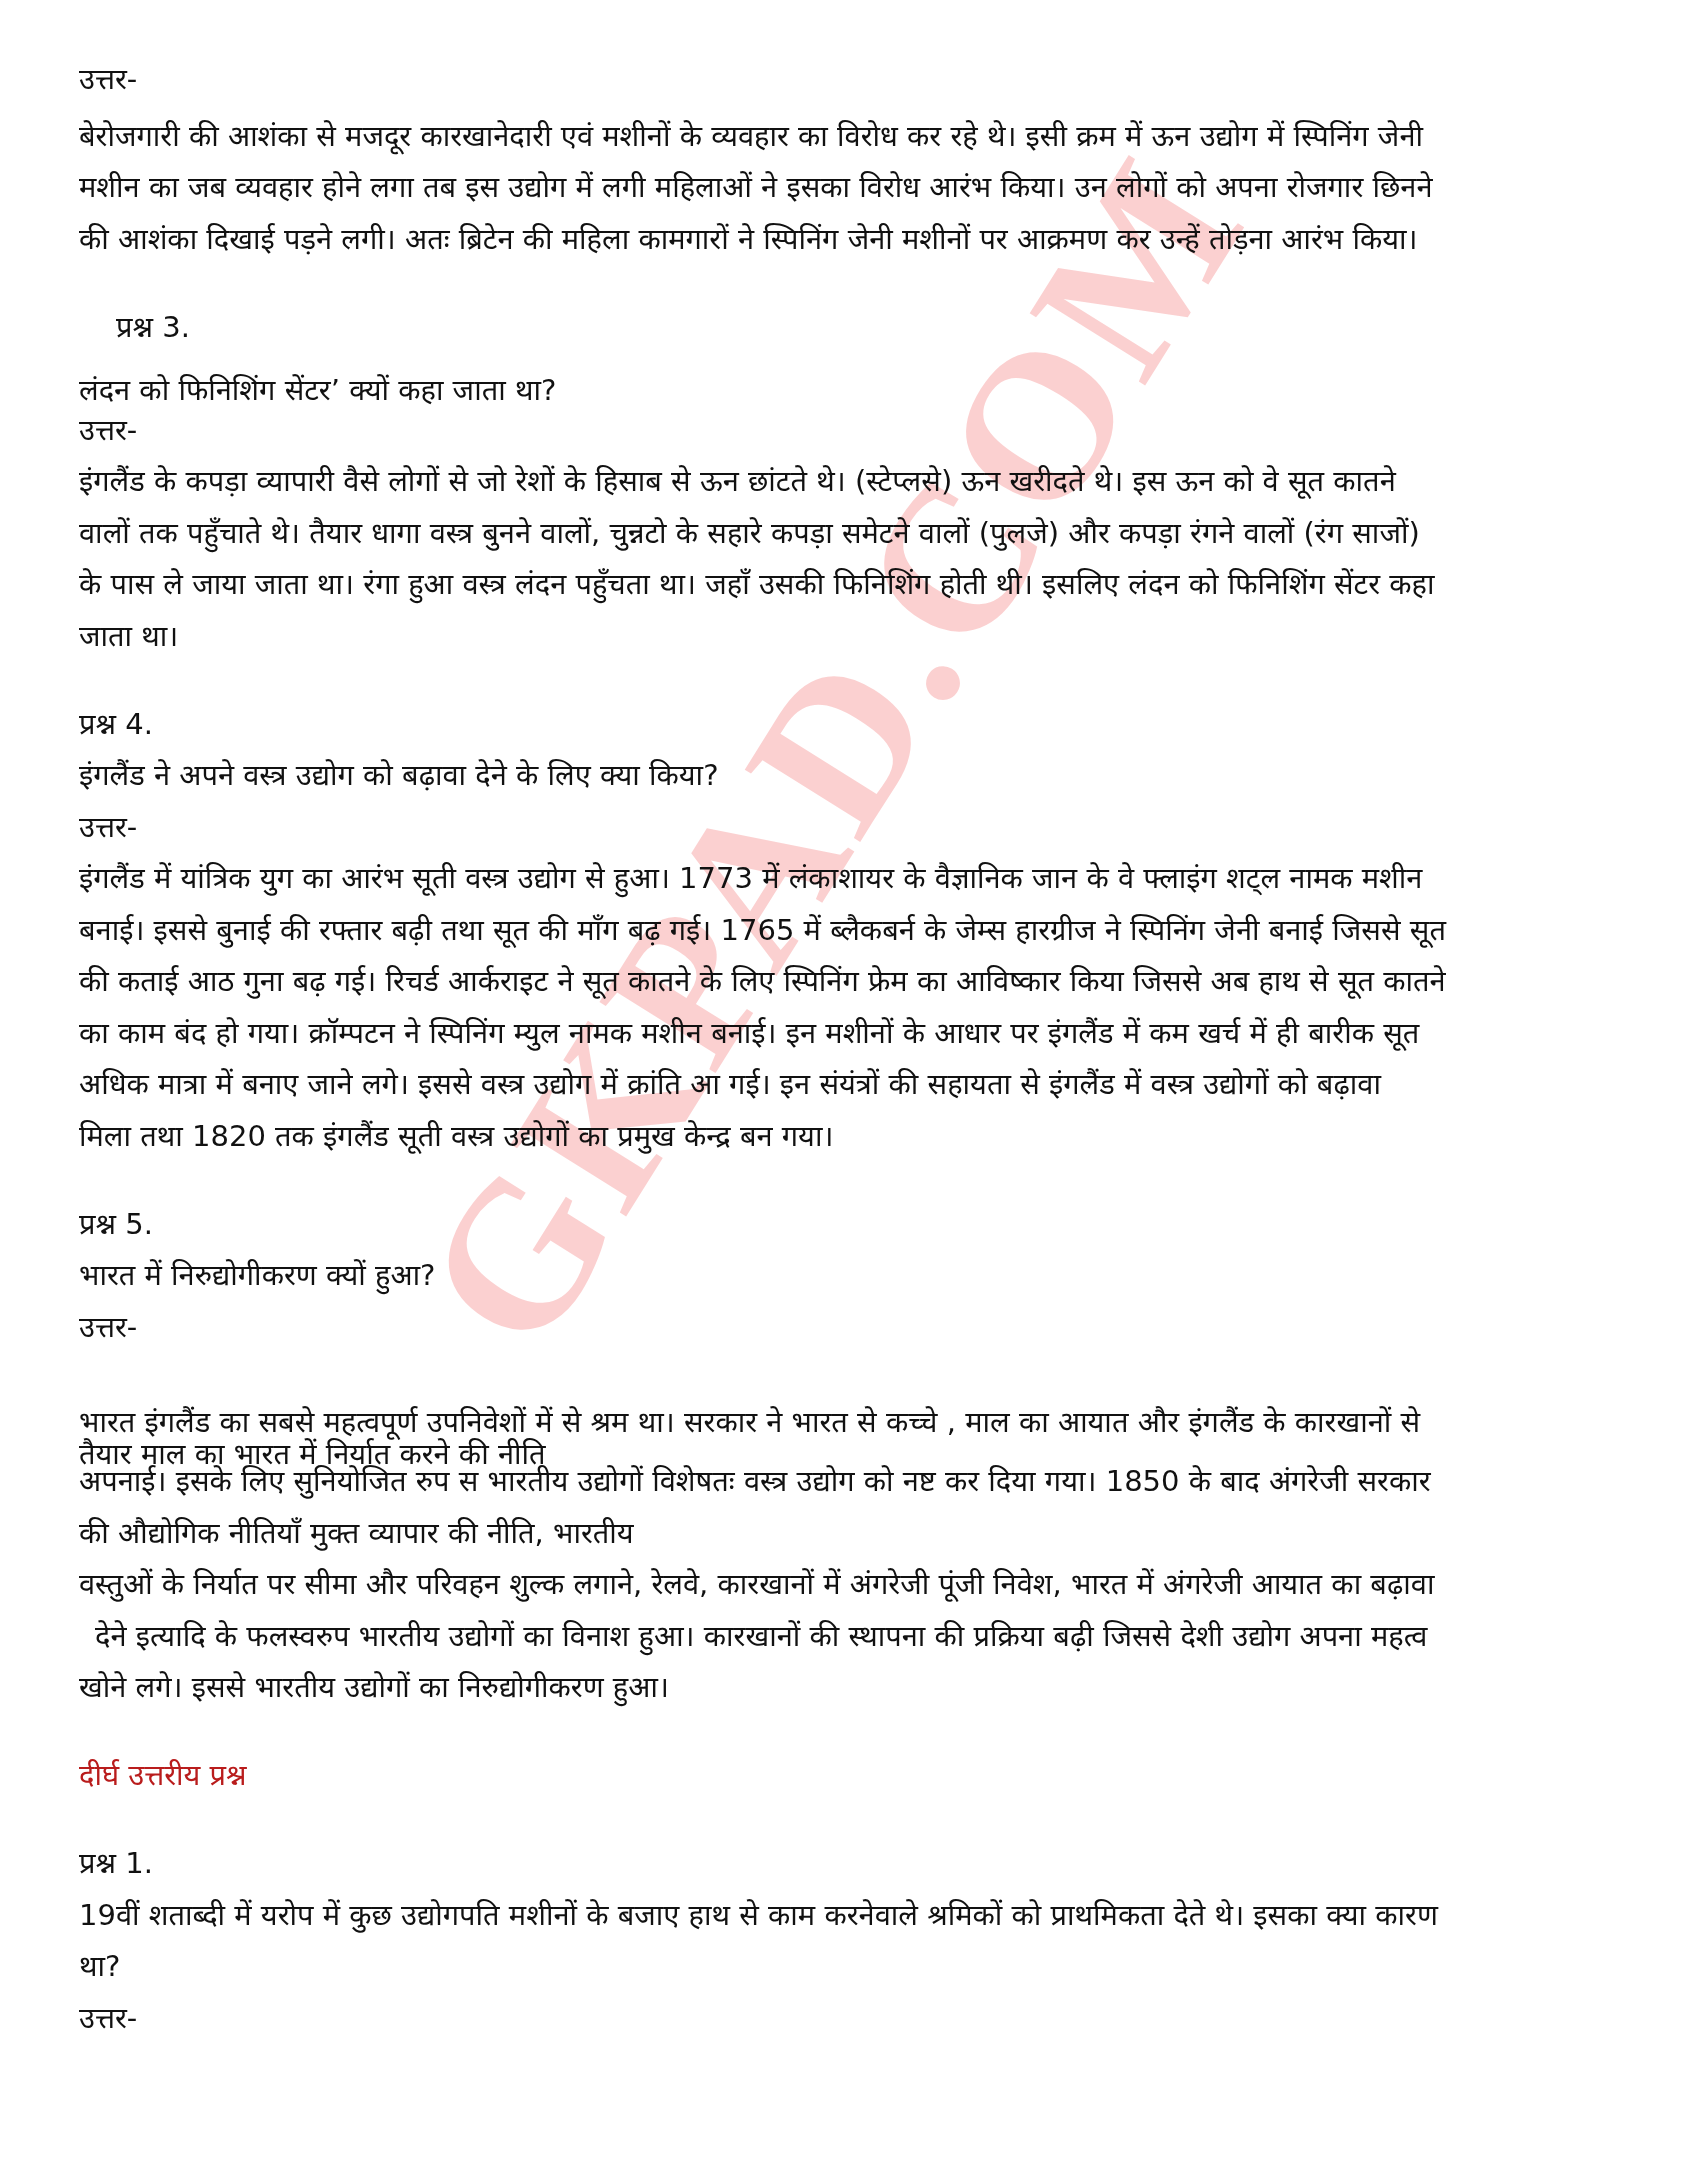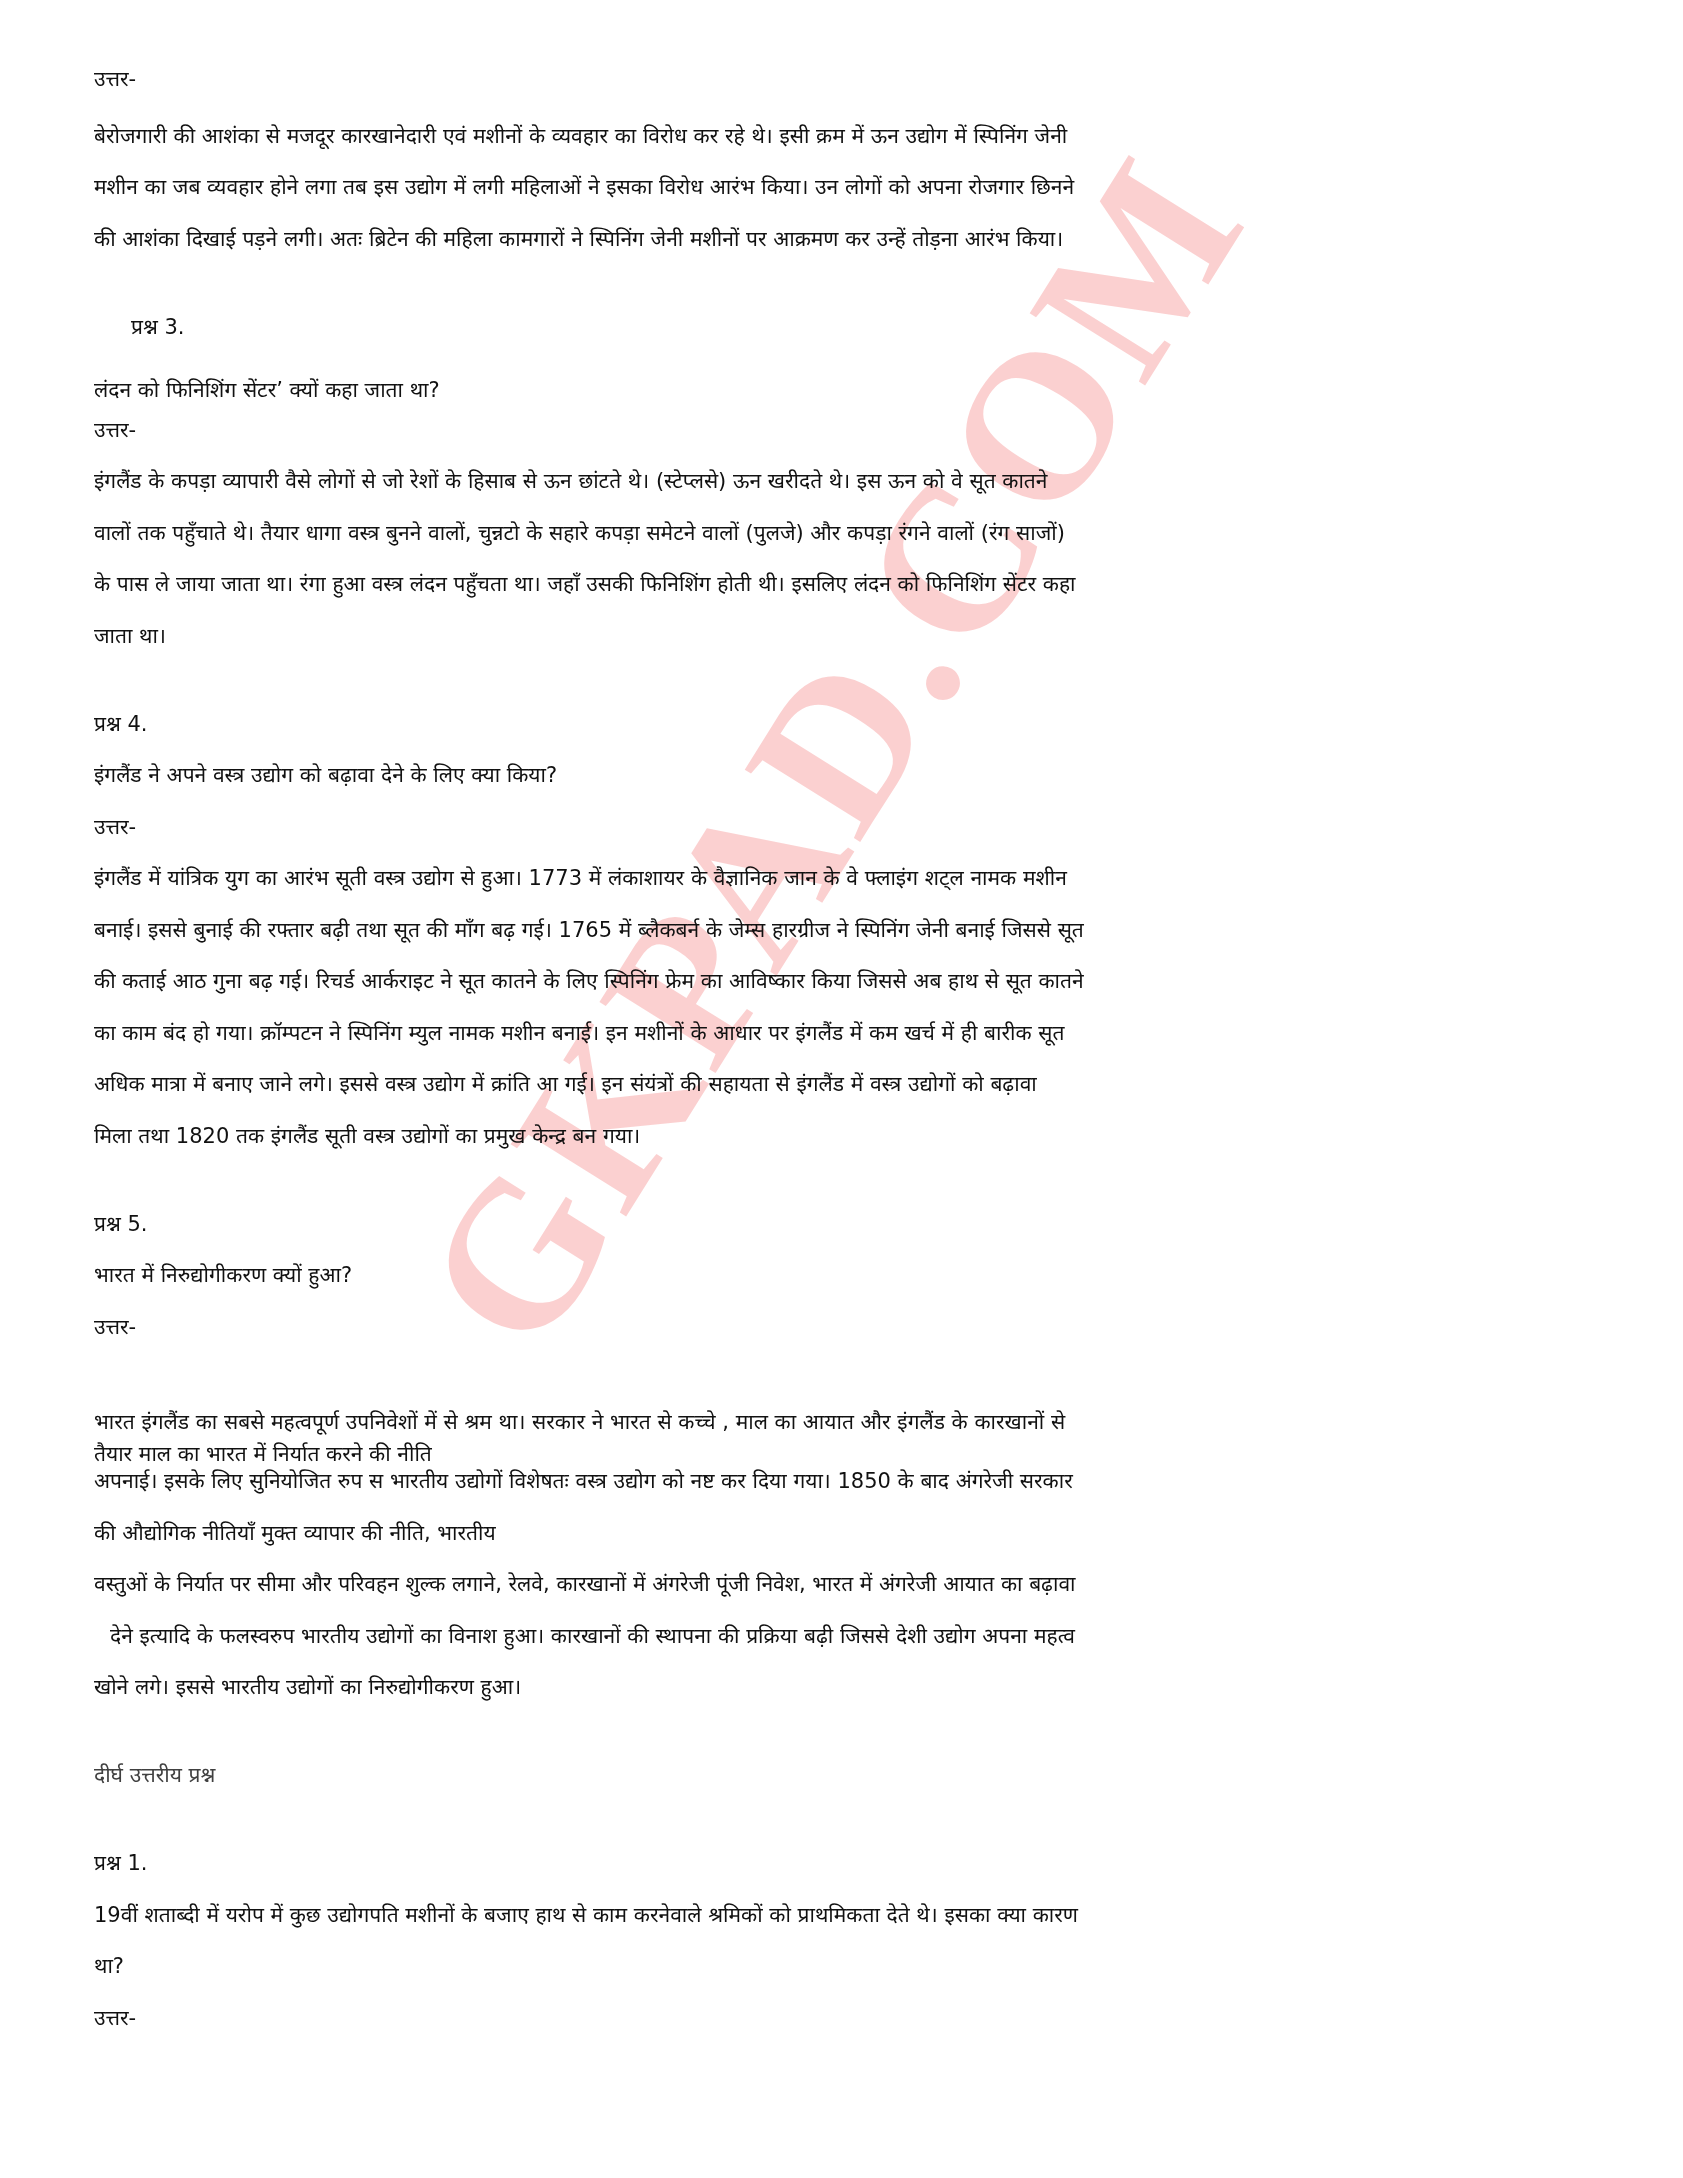--- a/index.html
+++ b/index.html
@@ -16,29 +16,29 @@
       color: #111111;
     }
     .page {
       position: absolute;
       left: 79px;
       top: 0;
       width: 1544px;
     }
     .line {
       position: absolute;
-      left: 15px;
+      left: 0;
       white-space: nowrap;
-      font-size: 21px;
+      font-size: 29px;
       line-height: 40px;
       height: 40px;
       letter-spacing: 0px;
     }
     .section-heading {
-      color: #404040;
+      color: #b91c1c;
     }
     .watermark {
       position: absolute;
       left: 119px;
       top: 257px;
       width: 1089px;
       height: 891px;
       pointer-events: none;
     }
     .watermark-text {

